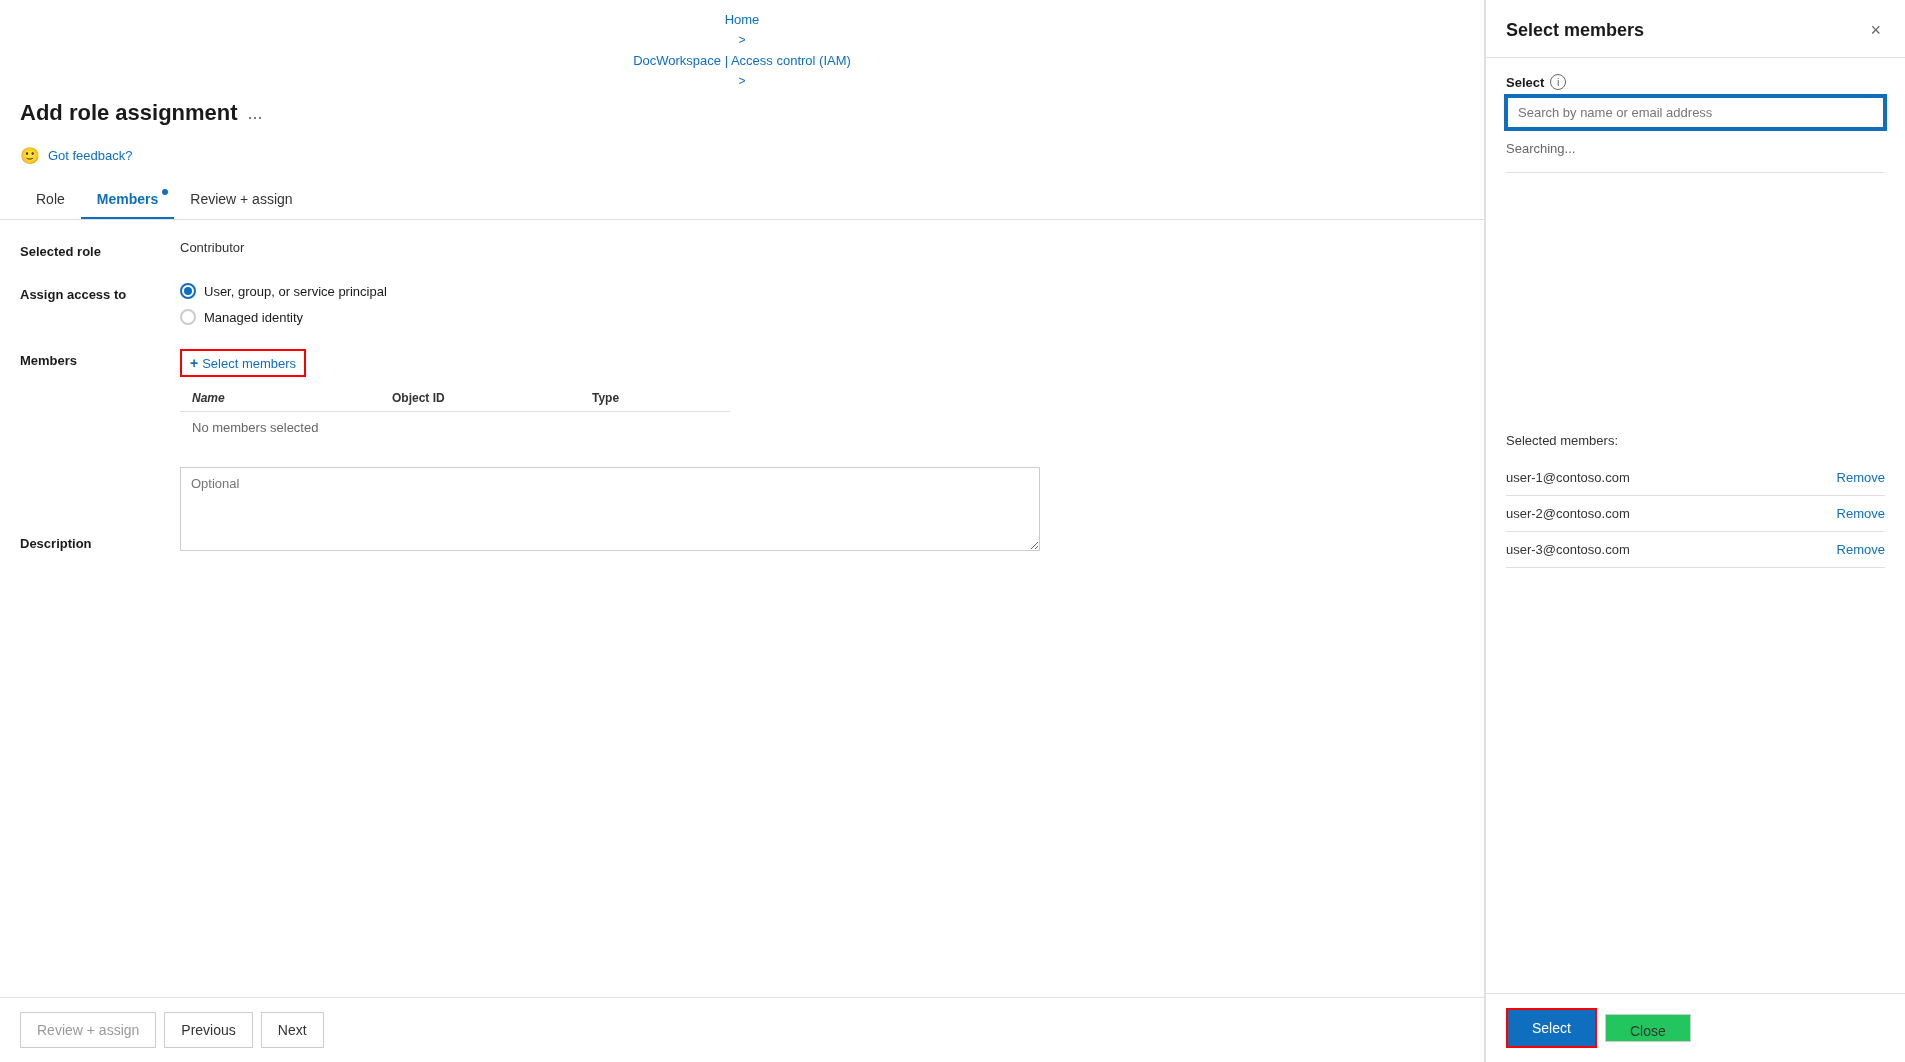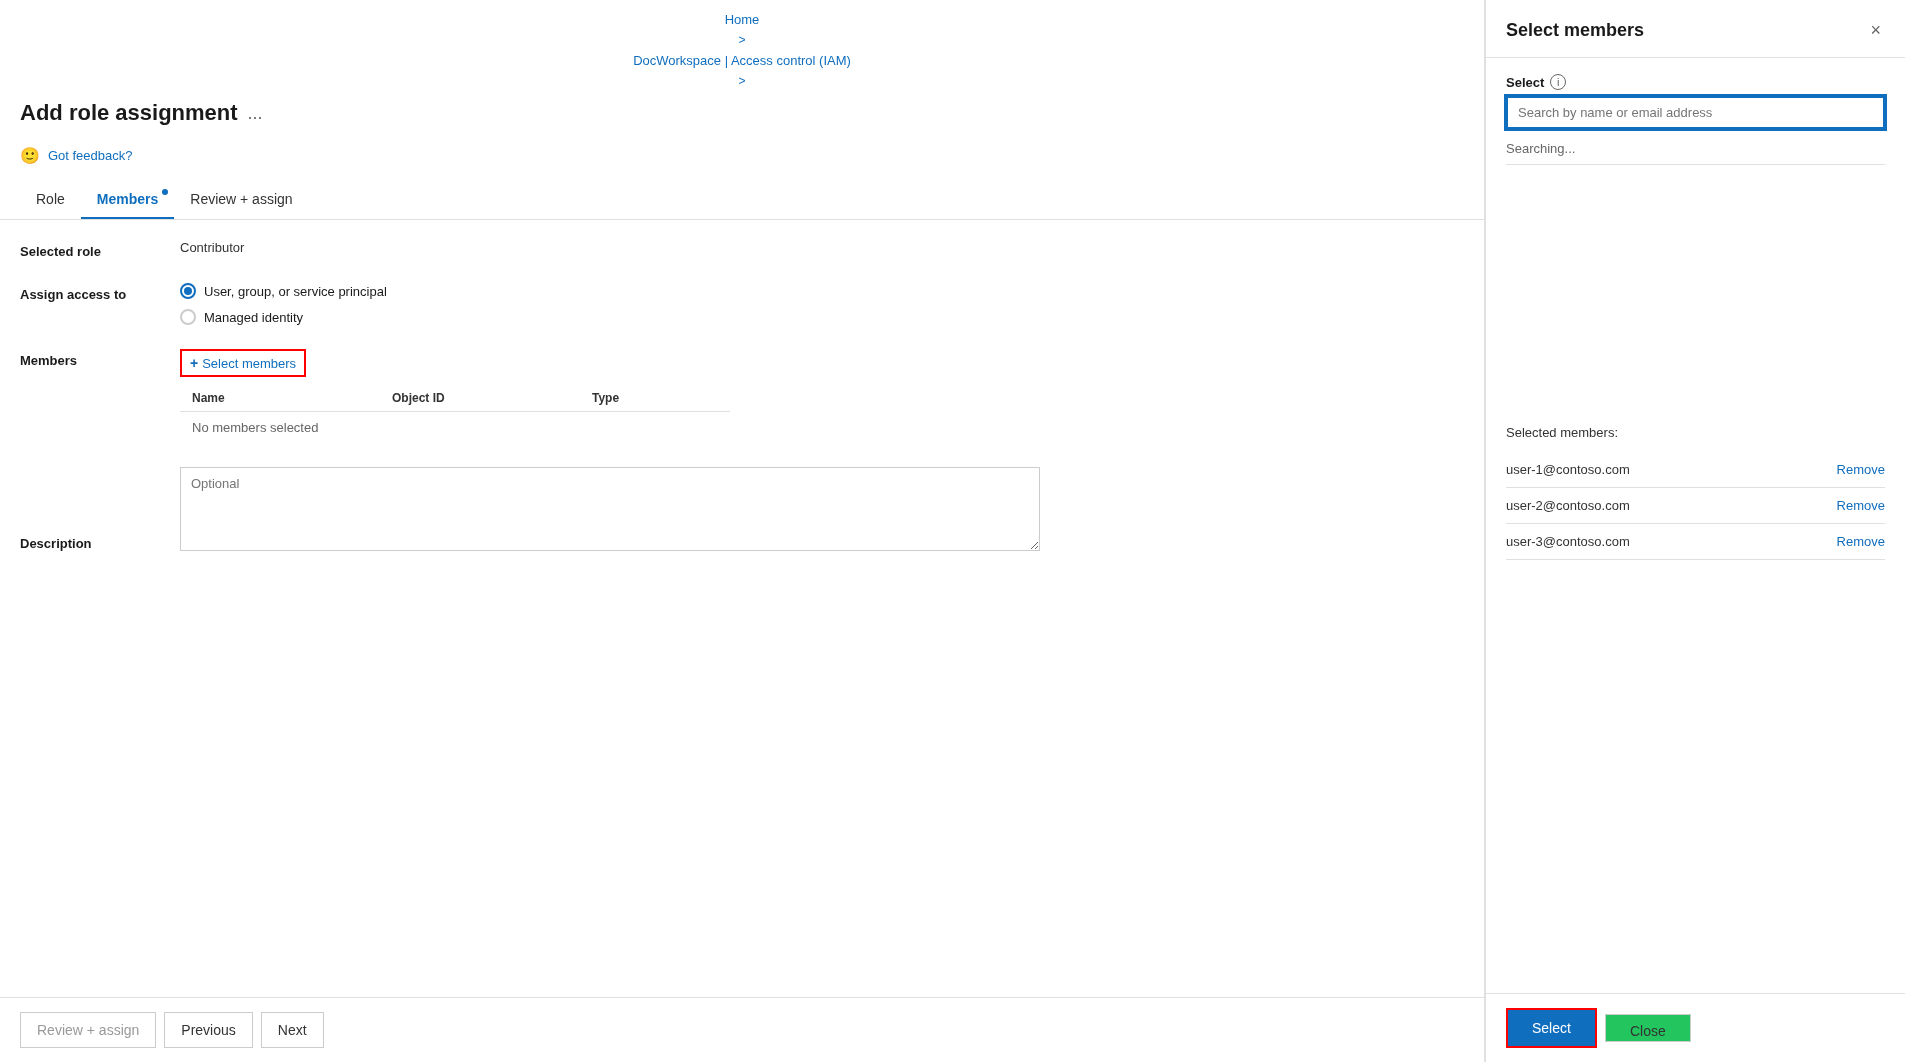--- a/index.html
+++ b/index.html
@@ -35,21 +35,21 @@
     .radio-group { display: flex; flex-direction: column; gap: 10px; }
     .radio-item { display: flex; align-items: center; gap: 8px; font-size: 13px; cursor: pointer; }
     .radio-circle { width: 16px; height: 16px; border-radius: 50%; border: 2px solid #ccc; display: inline-block; flex-shrink: 0; position: relative; }
     .radio-circle.selected { border-color: #106ebe; }
     .radio-circle.selected::after { content: ''; width: 8px; height: 8px; background: #106ebe; border-radius: 50%; position: absolute; top: 50%; left: 50%; transform: translate(-50%, -50%); }
 
     .select-members-btn { display: flex; align-items: center; gap: 4px; color: #106ebe; font-size: 13px; cursor: pointer; padding: 4px 8px; border: 2px solid red; background: #fff; }
 
     .members-table { margin-top: 8px; width: 100%; }
     .members-table-header { display: flex; gap: 0; padding: 6px 0; border-bottom: 1px solid #e0e0e0; }
-    .col-name { width: 200px; font-size: 12px; font-weight: 600; color: #333; padding: 0 12px; }
+    .col-name { width: 200px; font-size: 12px; font-weight: 600; color: #333; padding: 0 12px; font-style: italic; }
     .col-objid { width: 200px; font-size: 12px; font-weight: 600; color: #333; padding: 0 12px; }
     .col-type { width: 150px; font-size: 12px; font-weight: 600; color: #333; padding: 0 12px; }
     .members-table-body { padding: 8px 12px; font-size: 13px; color: #666; }
 
     .desc-row { display: flex; align-items: flex-end; gap: 20px; margin-bottom: 20px; }
     .desc-textarea { border: 1px solid #ccc; padding: 8px 10px; font-size: 13px; color: #999; width: 860px; height: 84px; resize: vertical; outline: none; font-family: inherit; }
 
     
     .bottom-bar { display: flex; align-items: center; gap: 8px; padding: 14px 20px; border-top: 1px solid #e0e0e0; background: #fff; }
     .btn { padding: 6px 16px; font-size: 14px; cursor: pointer; border: 1px solid #ccc; background: #fff; color: #333; height: 36px; }
@@ -64,21 +64,21 @@
 
     .panel-body { flex: 1; padding: 16px 20px; overflow-y: auto; }
 
     .select-label-row { display: flex; align-items: center; gap: 6px; margin-bottom: 6px; }
     .select-label { font-size: 13px; font-weight: 600; color: #1a1a1a; }
     .info-icon { width: 16px; height: 16px; border-radius: 50%; border: 1px solid #666; display: inline-flex; align-items: center; justify-content: center; font-size: 11px; color: #666; cursor: default; flex-shrink: 0; }
 
     .search-input-wrap { border: 2px solid #106ebe; padding: 0; margin-bottom: 12px; outline: 2px solid #106ebe; }
     .search-input { width: 100%; padding: 7px 10px; font-size: 13px; border: none; outline: none; font-family: inherit; color: #999; }
 
-    .searching-text { font-size: 13px; color: #666; margin-bottom: 8px; padding-bottom: 8px; border-bottom: 1px solid #e0e0e0; }
+    .searching-text { font-size: 13px; color: #666; margin-bottom: 8px; padding-bottom: 16px; border-bottom: 1px solid #e0e0e0; }
 
     .selected-members-section { margin-top: 260px; }
     .selected-members-label { font-size: 13px; color: #333; margin-bottom: 12px; font-weight: 400; }
 
     .member-row { display: flex; align-items: center; justify-content: space-between; padding: 10px 0; border-bottom: 1px solid #e0e0e0; }
     .member-email { font-size: 13px; color: #333; }
     .remove-btn { color: #106ebe; font-size: 13px; cursor: pointer; background: none; border: none; padding: 0; }
 
     .panel-footer { display: flex; align-items: center; gap: 8px; padding: 14px 20px; border-top: 1px solid #e0e0e0; background: #fff; }
     .btn-select { background: #106ebe; color: #fff; border: 2px solid red; padding: 8px 24px; font-size: 14px; cursor: pointer; height: 40px; }

